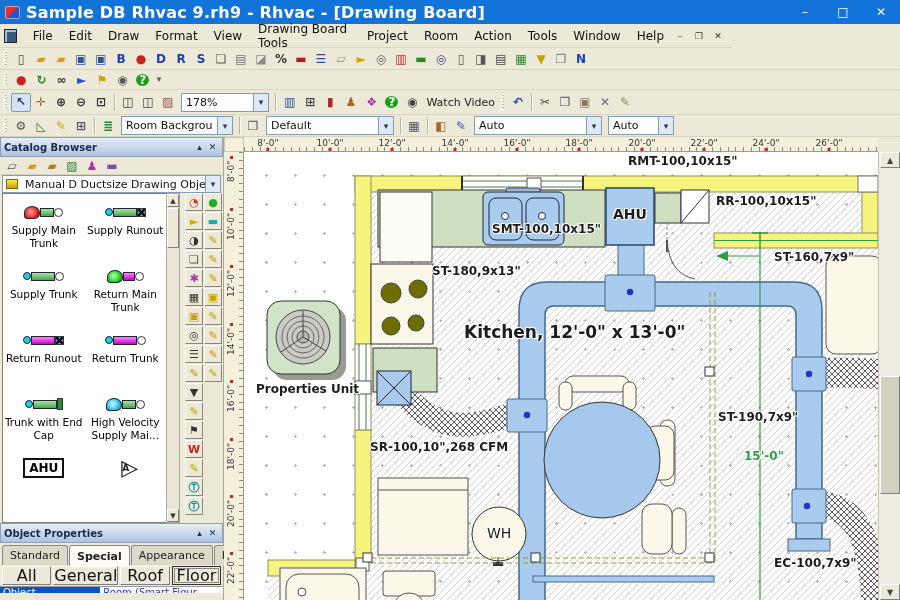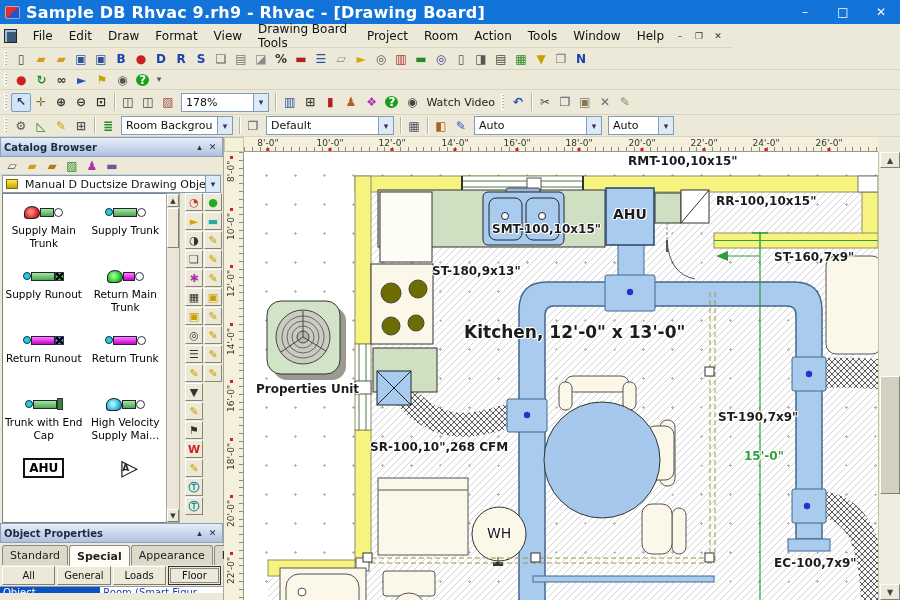--- a/index.html
+++ b/index.html
@@ -85,21 +85,21 @@
   .sbtn{width:18px;height:18px;margin-bottom:1px;background:#ece9d8;border:1px solid;
     border-color:#fff #8a8677 #8a8677 #fff;display:flex;align-items:center;justify-content:center;}
   .sbtn .tg{font-size:11px;}
   
   .ptabs{height:22px;display:flex;align-items:flex-end;padding:2px 2px 0 2px;}
   .ptab{padding:3px 7px;font-size:11px;border:1px solid #888;border-bottom:none;border-radius:3px 3px 0 0;
     background:#ddd9c8;margin-right:1px;color:#222;}
   .ptab.active{background:#fdfbf3;position:relative;top:1px;padding-top:4px;font-weight:bold;}
   .pbtns{display:flex;padding:1px 2px;gap:2px;}
   .pbtn{flex:1;height:19px;background:#ece9d8;border:1px solid;border-color:#fff #7f7f7f #7f7f7f #fff;
-    font-size:10px;display:flex;align-items:center;justify-content:center;color:#111;}
+    font-size:16px;display:flex;align-items:center;justify-content:center;color:#111;}
   .pbtn.focused{border:1px solid #333;box-shadow:inset 0 0 0 1px #ece9d8,inset 0 0 0 2px #888;}
   .pbtns2 .pbtn{height:16px;}
   .pgrid{height:7px;overflow:hidden;display:flex;border-top:1px solid #999;}
   .pgrid .k{width:45%;background:#0a52c8;color:#fff;font-size:10px;line-height:11px;padding-left:3px;}
   .pgrid .v{flex:1;background:#fff;color:#1a3fb0;font-size:10px;line-height:11px;padding-left:3px;}
   
   .board{position:absolute;left:224px;top:137px;width:676px;height:463px;background:#ece9d8;}
   .ruler-corner{position:absolute;left:0;top:0;width:20px;height:15px;background:#f4f0dc;border:1px solid #c8c4a8;}
   .ruler-top{position:absolute;left:20px;top:0;width:634px;height:15px;background:#f4f0dc;
     border-bottom:1px solid #9a9a8a;overflow:hidden;
@@ -536,38 +536,38 @@
         <div class="cat-item t-smt">
           <span class="ci">
             <span class="ci-a"></span>
             <span class="ci-b"></span>
             <span class="ci-c"></span>
 
           </span>
           <span class="cat-label">Supply Main Trunk</span>
         </div>
 
+        <div class="cat-item t-sro">
+          <span class="ci">
+            <span class="ci-a"></span>
+            <span class="ci-b"></span>
+            <span class="ci-c"></span>
+
+          </span>
+          <span class="cat-label">Supply Runout</span>
+        </div>
+
         <div class="cat-item t-st">
           <span class="ci">
             <span class="ci-a"></span>
             <span class="ci-b"></span>
             <span class="ci-c"></span>
 
           </span>
           <span class="cat-label">Supply Trunk</span>
-        </div>
-
-        <div class="cat-item t-sro">
-          <span class="ci">
-            <span class="ci-a"></span>
-            <span class="ci-b"></span>
-            <span class="ci-c"></span>
-
-          </span>
-          <span class="cat-label">Supply Runout</span>
         </div>
 
         <div class="cat-item t-rmt">
           <span class="ci">
             <span class="ci-a"></span>
             <span class="ci-b"></span>
             <span class="ci-c"></span>
 
           </span>
           <span class="cat-label">Return Main Trunk</span>
@@ -772,21 +772,21 @@
 
       <span class="ptab">Font</span>
 
   </div>
   <div class="pbtns">
 
       <span class="pbtn">All</span>
 
       <span class="pbtn">General</span>
 
-      <span class="pbtn">Loads</span>
+      <span class="pbtn">Roof</span>
 
       <span class="pbtn focused">Floor</span>
 
   </div>
   <div class="pgrid">
     <span class="k">Object</span>
     <span class="v">Room (Smart Figur</span>
   </div>
 </div>
 

